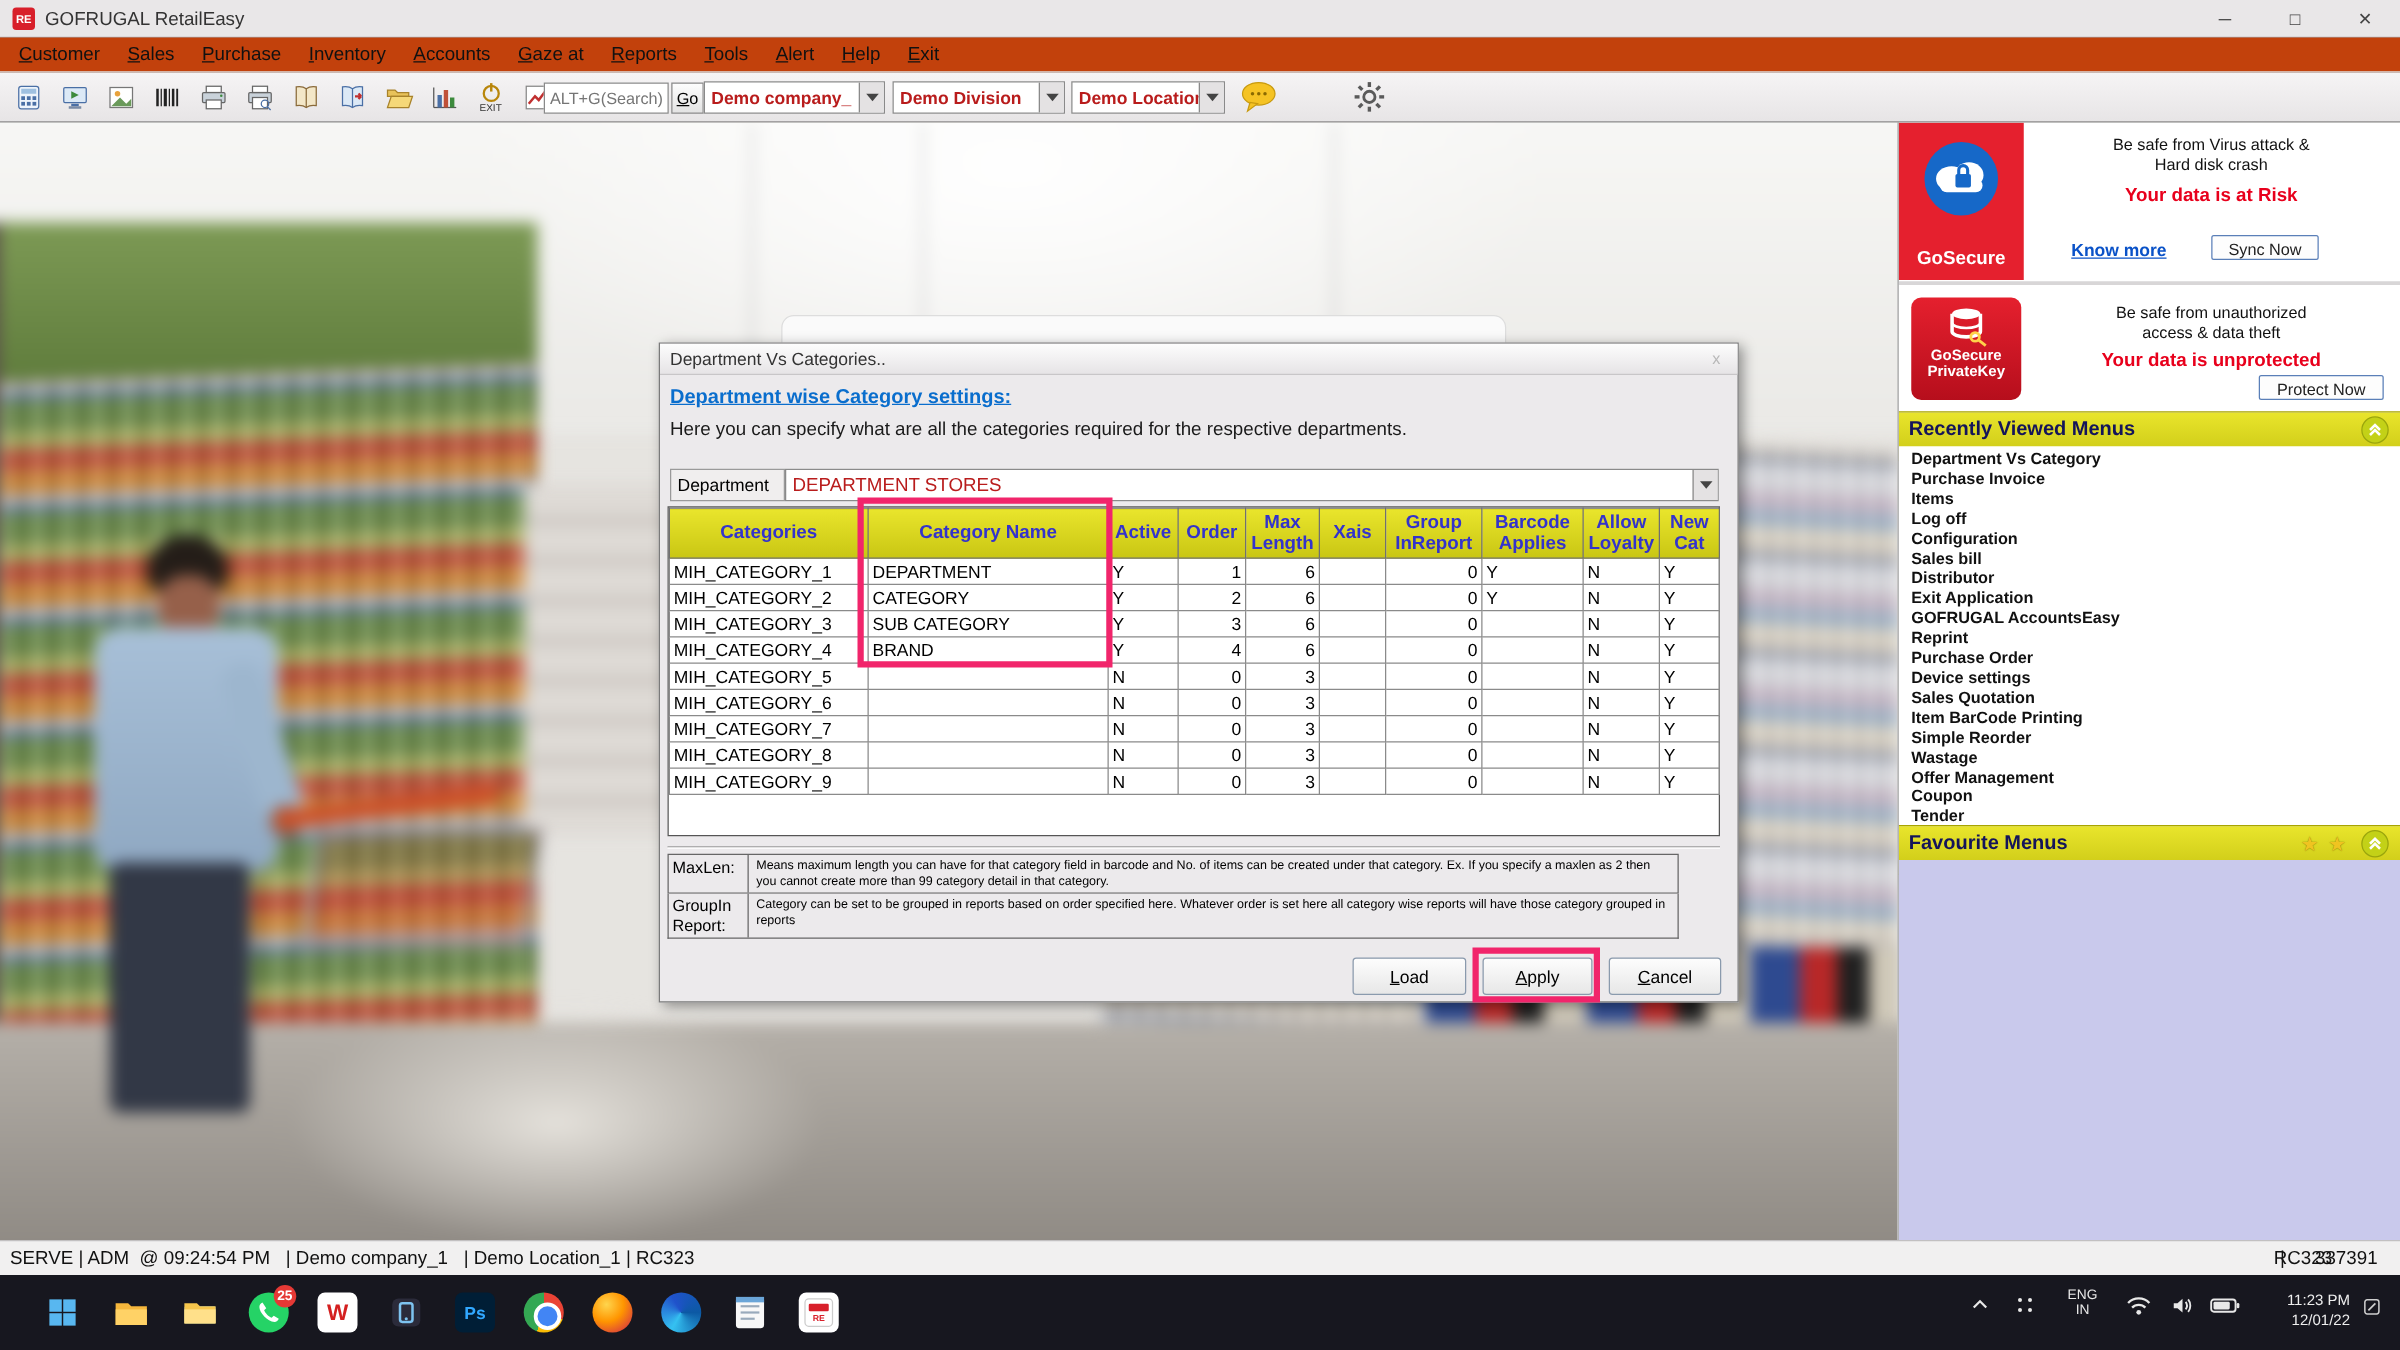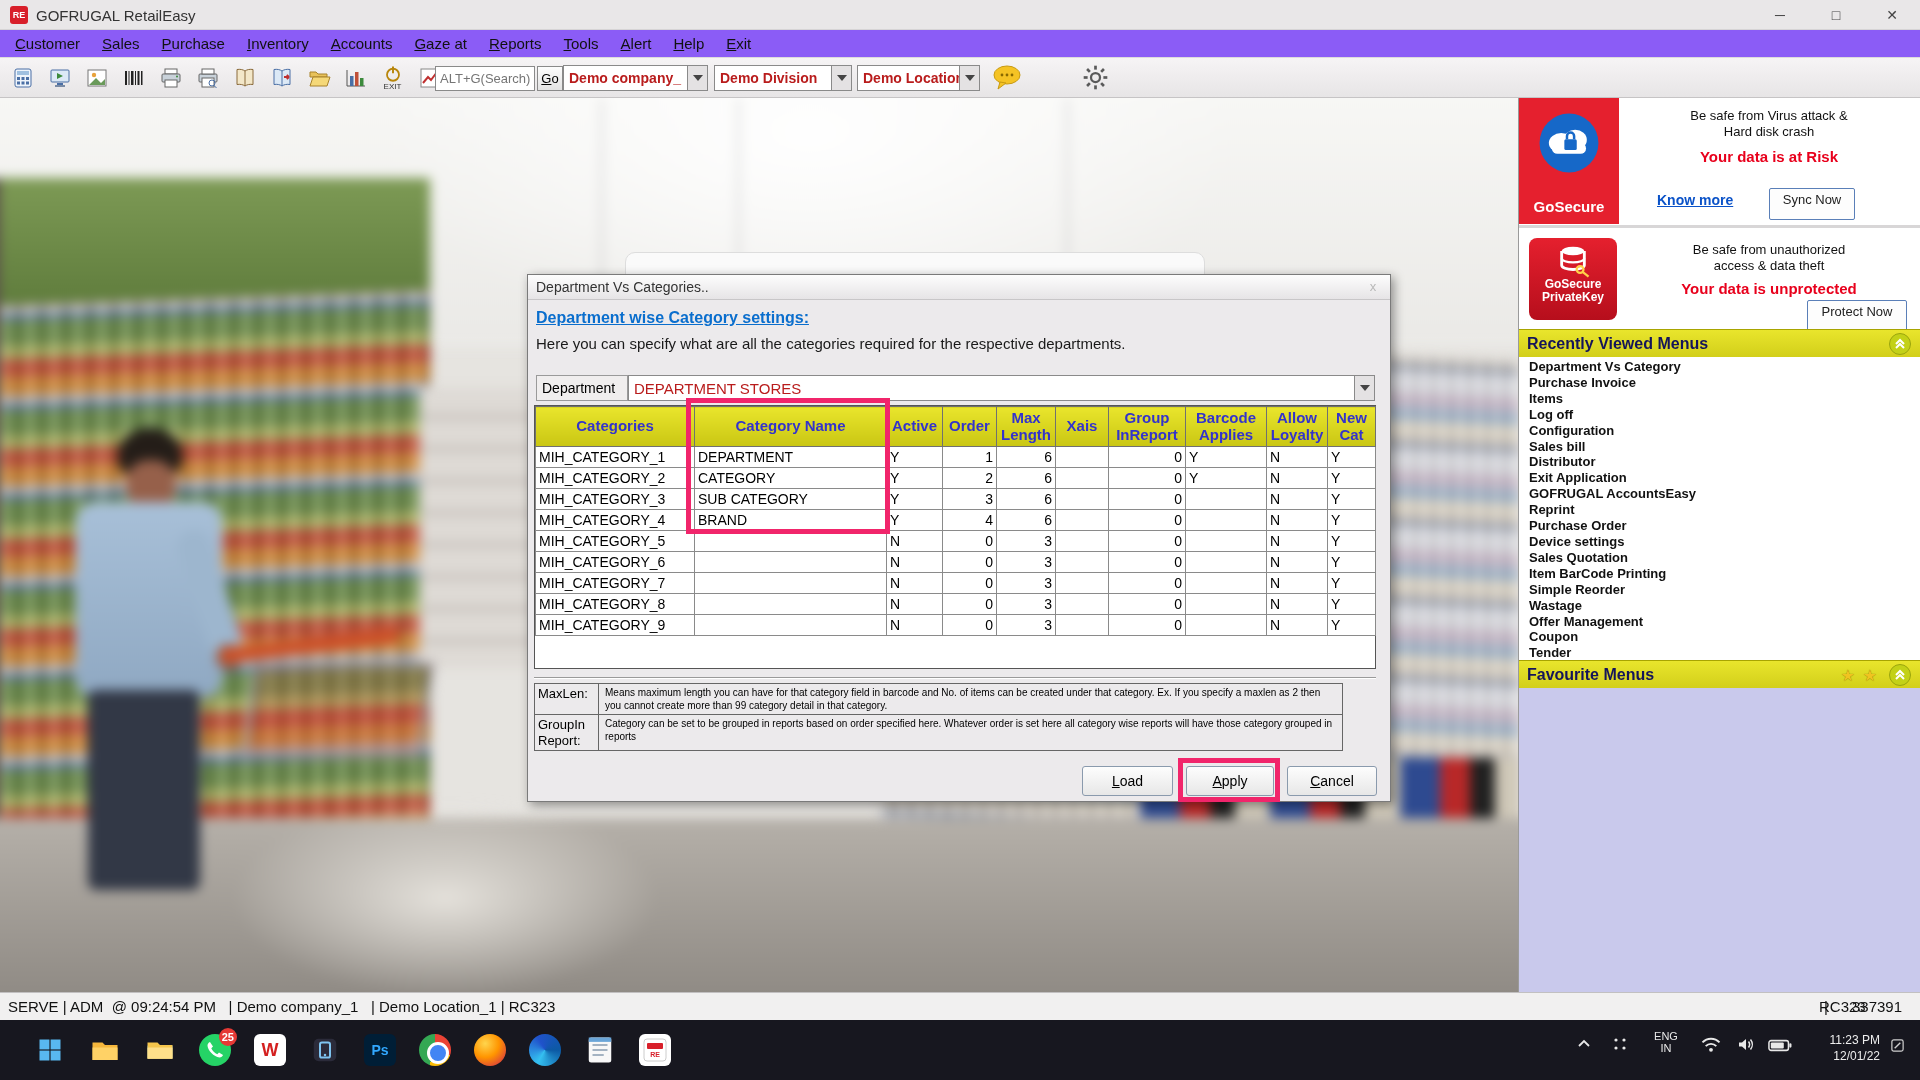--- a/index.html
+++ b/index.html
@@ -6,21 +6,21 @@
   html,body { width:1920px; height:1080px; overflow:hidden; font-family:"Liberation Sans",sans-serif; background:#000; position:relative; }
   .abs { position:absolute; }
 
   
   #titlebar { left:0; top:0; width:1920px; height:30px; background:#e9e7e8; border-bottom:1px solid #d6d4d5; }
   #app-logo { left:10px; top:6px; width:18px; height:18px; background:#d81f2a; border-radius:3px; color:#fff; font-size:9px; font-weight:bold; text-align:center; line-height:18px; }
   #win-title { left:36px; top:7px; font-size:15px; color:#333; }
   .win-btn { top:0; width:56px; height:30px; text-align:center; line-height:30px; font-size:14px; color:#444; }
 
   
-  #menubar { left:0; top:30px; width:1920px; height:28px; background:#8b5cf6; border-bottom:1px solid #dddbdc; padding-left:4px; }
+  #menubar { left:0; top:30px; width:1920px; height:28px; background:#c2410c; border-bottom:1px solid #dddbdc; padding-left:4px; }
   .mi { display:inline-block; padding:5px 11px 0 11px; font-size:15px; color:#111; height:28px; }
   .mi::first-letter { text-decoration:underline; }
 
   
   #toolbar { left:0; top:58px; width:1920px; height:40px; background:linear-gradient(#f6f4f5,#e7e5e6); border-bottom:1px solid #c6c4c5; }
   #tb-icons { position:absolute; left:6px; top:3px; display:flex; gap:4px; }
   .tb-icon { width:33px; height:33px; display:flex; flex-direction:column; align-items:center; justify-content:center; border-radius:3px; }
   .tb-icon svg { display:block; }
   .exit-lbl { font-size:8px; color:#333; line-height:8px; }
   #search-box { left:435px; top:8px; width:100px; height:25px; border:1px solid #8a8a8a; font-size:13px; padding:0 4px; color:#555; background:#fff; font-family:"Liberation Sans",sans-serif; }
@@ -104,21 +104,21 @@
   #hl-apply { left:1178px; top:660px; width:102px; height:44px; }
 
   
   #sidebar { left:1518px; top:0; width:402px; height:894px; background:#fff; border-left:1px solid #9a9a9a; overflow:hidden; }
   #ad1 { left:0; top:0; width:402px; height:126px; background:#fff; }
   #ad1-banner { left:0; top:0; width:100px; height:126px; background:#e5202e; }
   #ad1-brand { left:0; top:100px; width:100px; text-align:center; color:#fff; font-weight:bold; font-size:15px; }
   .ad-line { left:104px; width:292px; text-align:center; font-size:13px; color:#111; }
   .ad-warn { left:104px; width:292px; text-align:center; font-size:15px; font-weight:bold; color:#e8001c; }
   #know-more { left:138px; top:94px; font-size:14px; font-weight:bold; color:#0a52c8; text-decoration:underline; }
-  .side-btn { height:32px; background:#fdfdfd; border:1px solid #5a7fb8; border-radius:2px; font-size:13px; color:#222; text-align:center; line-height:22px; }
+  .side-btn { height:20px; background:#fdfdfd; border:1px solid #5a7fb8; border-radius:2px; font-size:13px; color:#222; text-align:center; line-height:22px; }
   #sync-now { left:250px; top:90px; width:86px; }
   #ad-div { left:0; top:127px; width:402px; height:3px; background:#d8d6d7; }
   #ad2 { left:0; top:130px; width:402px; height:101px; background:#fff; }
   #ad2-badge { left:10px; top:10px; width:88px; height:82px; background:linear-gradient(#e5202e,#b60e1c); border-radius:8px; text-align:center; color:#fff; }
   #ad2-badge .b1 { font-size:12px; font-weight:bold; margin-top:40px; line-height:13px; }
   #ad2-badge .b2 { font-size:12px; font-weight:bold; line-height:13px; }
   #protect-now { left:288px; top:72px; width:100px; }
 
   .side-header { left:0; width:402px; height:40px; background:linear-gradient(#e9e52c,#c9c613); border-top:1px solid #a8a400; border-bottom:1px solid #a8a400; }
   .side-header .hdr-txt { position:absolute; left:8px; top:5px; font-size:16px; font-weight:bold; color:#14145a; }

